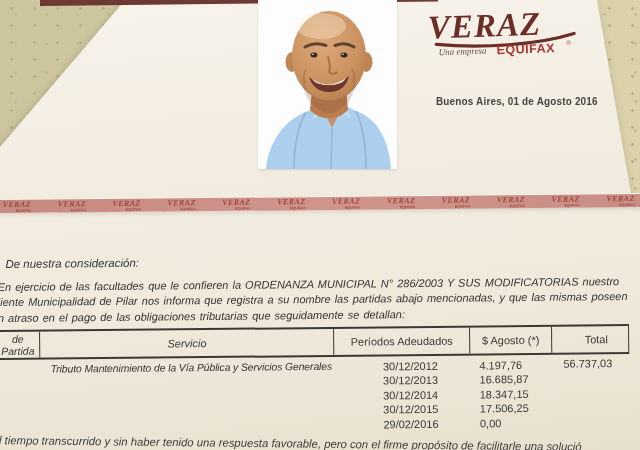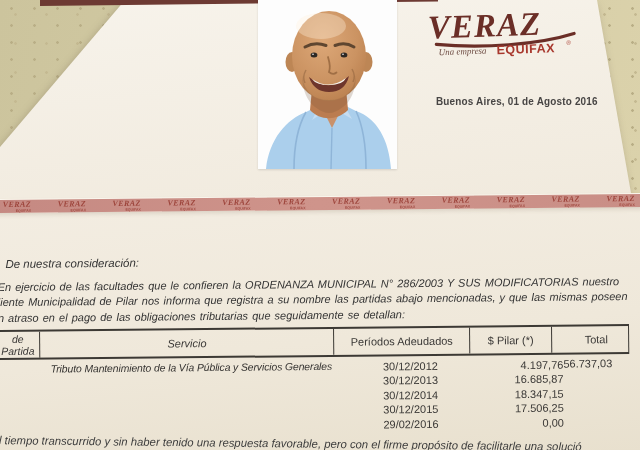--- a/index.html
+++ b/index.html
@@ -61,21 +61,21 @@
   .th{box-sizing:border-box;text-align:center;border-right:1.5px solid #3c3934;height:100%;
       display:flex;align-items:center;justify-content:center;}
   .th-partida{width:45px;font-style:italic;font-size:10.5px;}
   .th-servicio{width:300px;font-style:italic;}
   .th-periodos{width:138px;}
   .th-monto{width:84px;}
   .th-total{width:66px;margin-left:12px;}
   .service{position:absolute;left:45px;top:34px;width:300px;text-align:center;
            font-style:italic;font-size:10.4px;letter-spacing:-.1px;color:#363432;}
   .col-periods{position:absolute;left:345px;top:33px;width:138px;text-align:center;line-height:14.4px;}
-  .col-amounts{position:absolute;left:483px;top:33px;width:84px;text-align:right;line-height:14.4px;}
+  .col-amounts{position:absolute;left:483px;top:33px;width:84px;text-align:left;line-height:14.4px;}
   .total-val{position:absolute;left:567px;top:33px;width:66px;text-align:left;}
   .closing{position:absolute;left:2px;top:234px;font-size:11.3px;font-style:italic;color:#3c3c3c;}
 </style>
 </head>
 <body>
 
 <div class="scene">
 
   <div class="top-sheet-wrap">
     <div class="top-sheet"></div>
@@ -198,21 +198,21 @@
       <div class="pline"><span class="fitline">En ejercicio de las facultades que le confieren la ORDENANZA MUNICIPAL N° 286/2003 Y SUS MODIFICATORIAS nuestro</span></div>
       <div class="pline"><span class="fitline">liente Municipalidad de Pilar  nos informa que registra a su nombre las partidas abajo mencionadas, y que las mismas poseen</span></div>
       <div class="pline"><span class="fitline">n atraso en el pago de las obligaciones tributarias que seguidamente se detallan:</span></div>
     </div>
 
     <div class="table">
       <div class="thead">
         <div class="th th-partida">de Partida</div>
         <div class="th th-servicio">Servicio</div>
         <div class="th th-periodos">Períodos Adeudados</div>
-        <div class="th th-monto">$ Pilar (*)</div>
+        <div class="th th-monto">$ Agosto (*)</div>
         <div class="th th-total">Total</div>
       </div>
       <div class="service"><span class="fitline">Tributo Mantenimiento de la Vía Pública y Servicios Generales</span></div>
       <div class="col-periods">
           <div>30/12/2012</div>
           <div>30/12/2013</div>
           <div>30/12/2014</div>
           <div>30/12/2015</div>
           <div>29/02/2016</div>
         </div>

